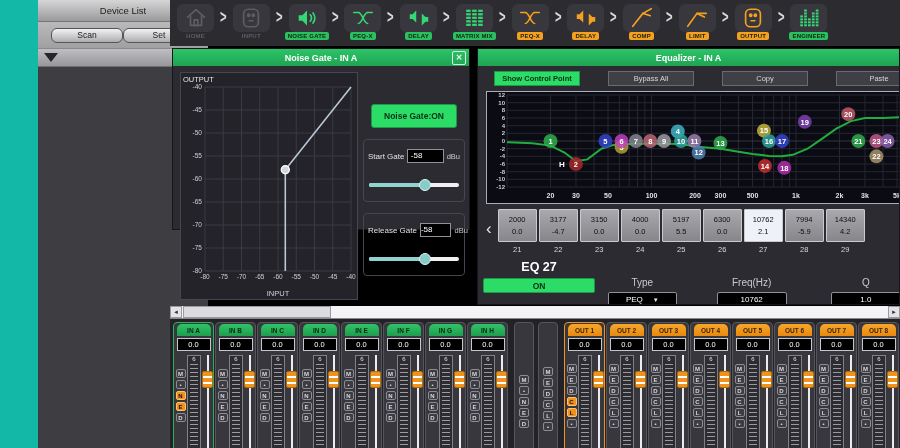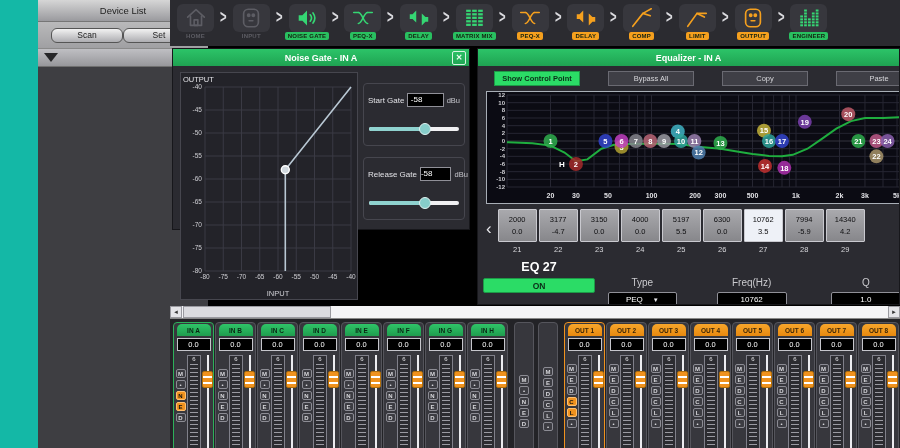--- a/index.html
+++ b/index.html
@@ -351,20 +351,21 @@
           <text x="115.25" y="206" font-size="6.5" fill="#cfcfd4" text-anchor="middle" font-family="Liberation Sans,sans-serif">-55</text>
           <text x="133.5" y="206" font-size="6.5" fill="#cfcfd4" text-anchor="middle" font-family="Liberation Sans,sans-serif">-50</text>
           <text x="151.75" y="206" font-size="6.5" fill="#cfcfd4" text-anchor="middle" font-family="Liberation Sans,sans-serif">-45</text>
           <text x="170" y="206" font-size="6.5" fill="#cfcfd4" text-anchor="middle" font-family="Liberation Sans,sans-serif">-40</text>
           <text x="2" y="9" font-size="7.5" fill="#e4e4e8" clip-path="url(#oc)" font-family="Liberation Sans,sans-serif">OUTPUT</text>
           <text x="97" y="223" font-size="7.5" fill="#cfcfd4" text-anchor="middle" font-family="Liberation Sans,sans-serif">INPUT</text>
           <polyline points="104.3,198 104.3,96.8 170,14" fill="none" stroke="#b9c8d4" stroke-width="1.6"></polyline>
           <circle cx="104.3" cy="96.8" r="4" fill="#cfd7dd" stroke="#ffffff" stroke-width="1.4"></circle>
         </svg></div>
     <div class="ng-controls">
+      <button class="ng-on">Noise Gate:ON</button>
       <div class="ng-group">
         <div class="ng-row">
           <span class="ng-label">Start Gate</span>
           <span class="ng-value">-58</span>
           <span class="ng-unit">dBu</span>
         </div>
         <div class="slider">
           <div class="sl-track"></div>
           <div class="sl-fill"></div>
           <div class="sl-thumb"></div>
@@ -596,21 +597,21 @@
           <div class="band">
             <div class="band-btn">
               <div>6300</div>
               <div>0.0</div>
             </div>
             <div class="band-num">26</div>
           </div>
           <div class="band">
             <div class="band-btn selected">
               <div>10762</div>
-              <div>3.5</div>
+              <div>2.1</div>
             </div>
             <div class="band-num">27</div>
           </div>
           <div class="band">
             <div class="band-btn">
               <div>7994</div>
               <div>-5.9</div>
             </div>
             <div class="band-num">28</div>
           </div>

